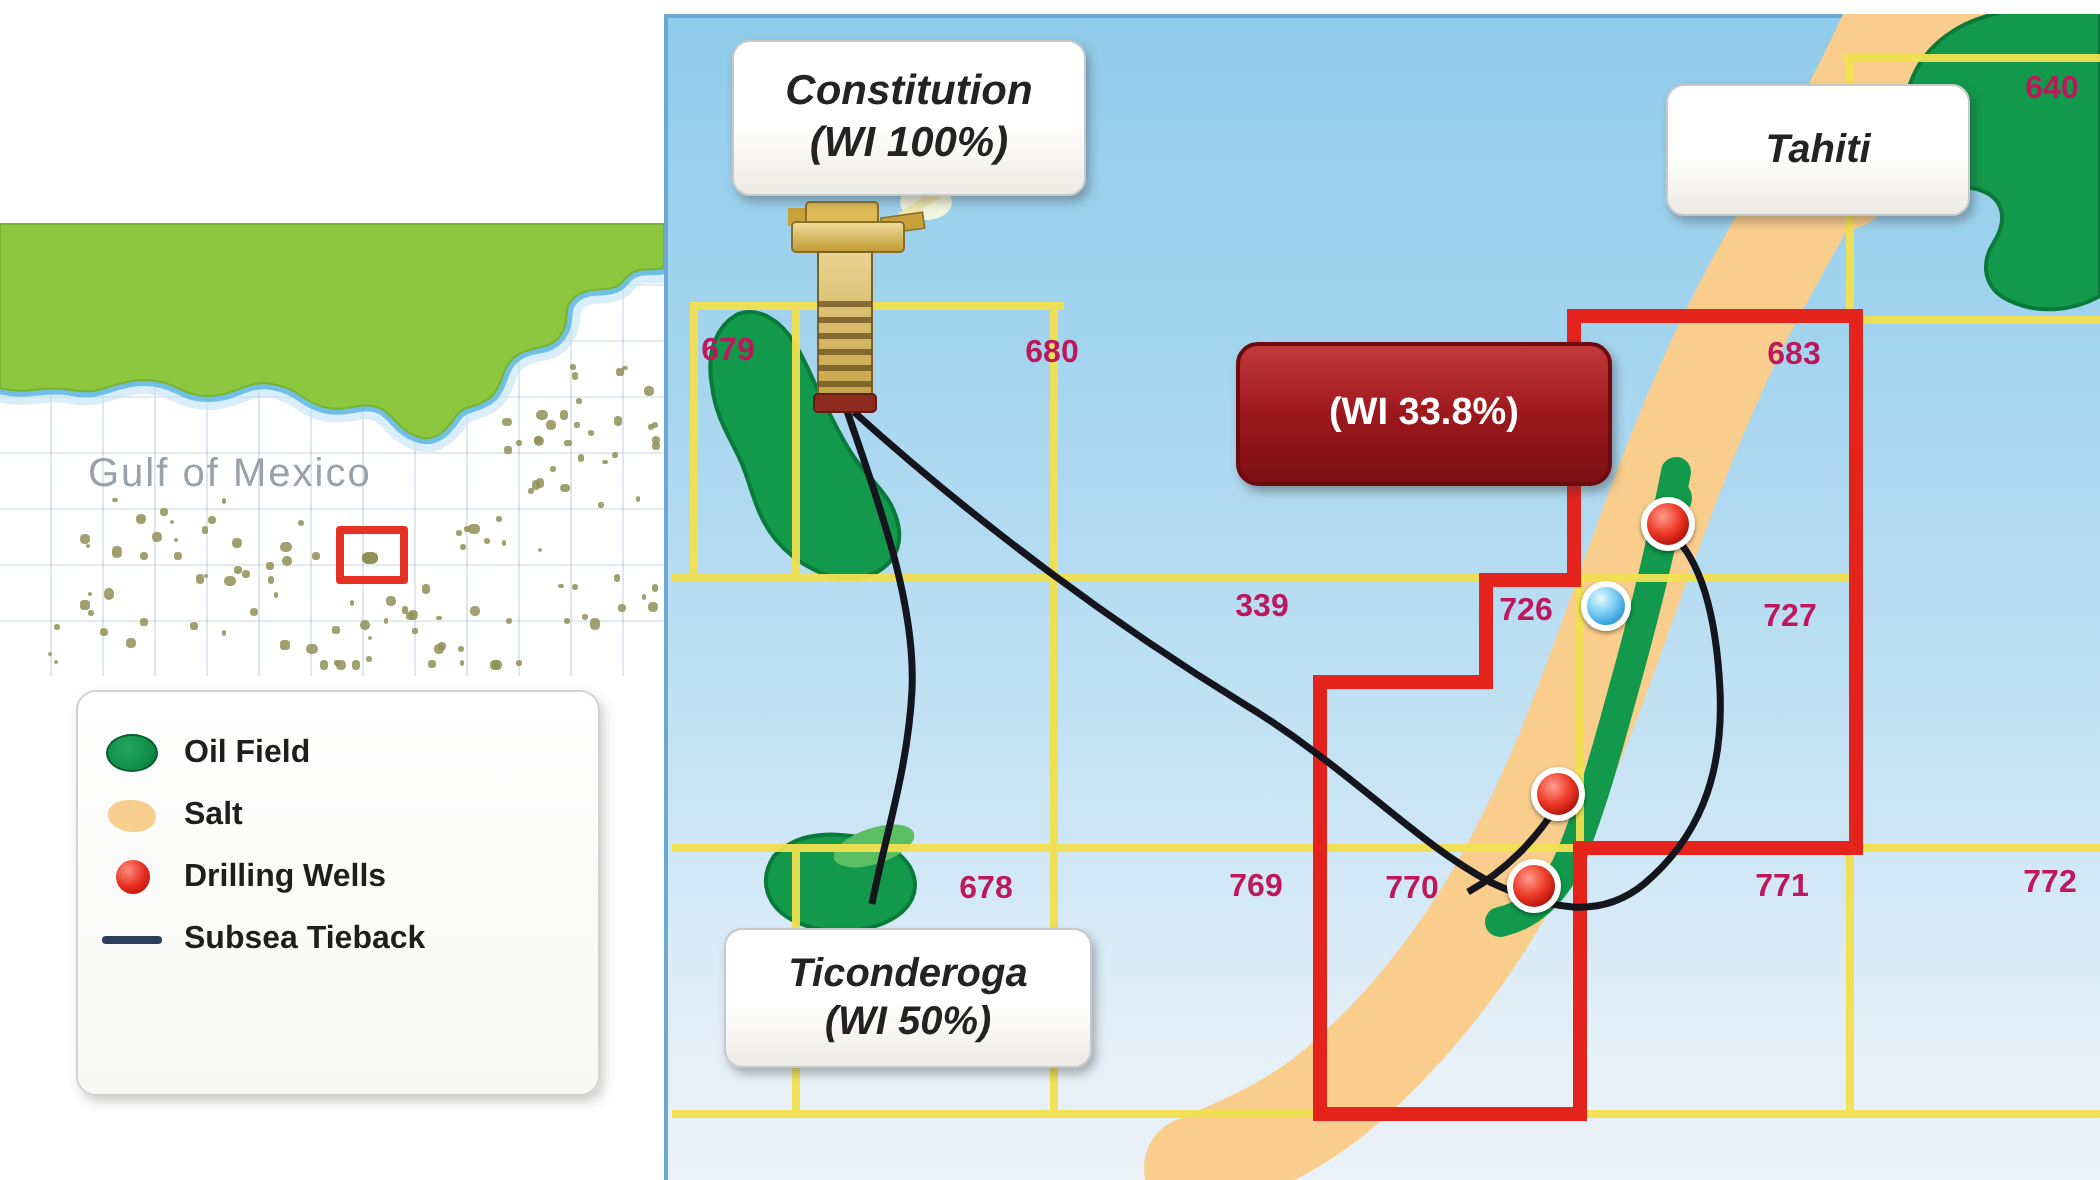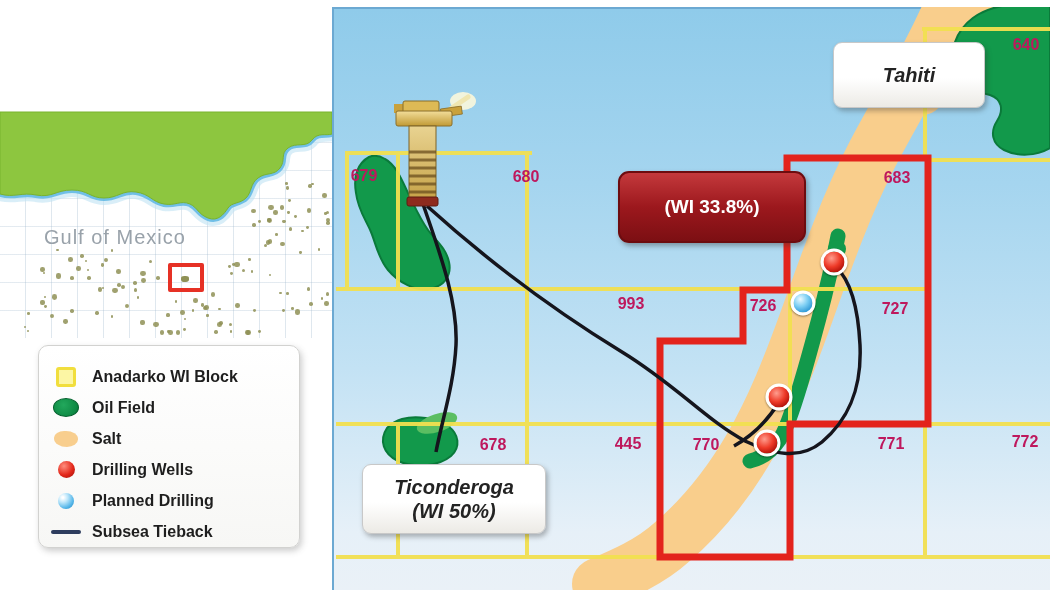--- a/index.html
+++ b/index.html
@@ -154,30 +154,34 @@
       <div class="well red" style="left: 834px; top: 262px;"></div>
       <div class="well red" style="left: 779px; top: 397px;"></div>
       <div class="well red" style="left: 767px; top: 443px;"></div>
       <div class="well blue" style="left: 803px; top: 303px;"></div>
     </div>
   <div id="blocks-layer">
       <span class="blk" style="left: 364px; top: 176px;">679</span>
       <span class="blk" style="left: 526px; top: 177px;">680</span>
       <span class="blk" style="left: 897px; top: 178px;">683</span>
       <span class="blk" style="left: 1026px; top: 45px;">640</span>
-      <span class="blk" style="left: 631px; top: 304px;">993</span>
+      <span class="blk" style="left: 631px; top: 304px;">339</span>
       <span class="blk" style="left: 763px; top: 306px;">726</span>
       <span class="blk" style="left: 895px; top: 309px;">727</span>
       <span class="blk" style="left: 493px; top: 445px;">678</span>
-      <span class="blk" style="left: 628px; top: 444px;">445</span>
+      <span class="blk" style="left: 628px; top: 444px;">769</span>
       <span class="blk" style="left: 706px; top: 445px;">770</span>
       <span class="blk" style="left: 891px; top: 444px;">771</span>
       <span class="blk" style="left: 1025px; top: 442px; text-align: right;">772</span>
     </div>
 
+  <div class="fieldbox white" id="box-constitution">
+    <span>Constitution</span>
+    <span>(WI 100%)</span>
+  </div>
   <div class="fieldbox white" id="box-tahiti">
     <span>Tahiti</span>
   </div>
   <div class="fieldbox red" id="box-caesar">
     <span>(WI 33.8%)</span>
   </div>
   <div class="fieldbox white" id="box-ticonderoga">
     <span>Ticonderoga</span>
     <span>(WI 50%)</span>
   </div>
@@ -313,50 +317,38 @@
       </div>
     <div id="gulf-label">Gulf of Mexico</div>
     <div id="inset-highlight">
         <i></i>
       </div>
   </div>
 
   <div id="legend">
     <div id="legend-rows">
         <div class="lrow">
-          <span class="sw sw-wi-block">
-            <i></i>
-          </span>
-          <span class="llabel">Anadarko WI Block</span>
-        </div>
-        <div class="lrow">
           <span class="sw sw-oil-field">
             <i></i>
           </span>
           <span class="llabel">Oil Field</span>
         </div>
         <div class="lrow">
           <span class="sw sw-salt">
             <i></i>
           </span>
           <span class="llabel">Salt</span>
         </div>
         <div class="lrow">
           <span class="sw sw-existing-wells">
             <i></i>
           </span>
           <span class="llabel">Drilling Wells</span>
         </div>
         <div class="lrow">
-          <span class="sw sw-planned-drilling">
-            <i></i>
-          </span>
-          <span class="llabel">Planned Drilling</span>
-        </div>
-        <div class="lrow">
           <span class="sw sw-subsea-tieback">
             <i></i>
           </span>
           <span class="llabel">Subsea Tieback</span>
         </div>
       </div>
   </div>
 
 </div>
 

